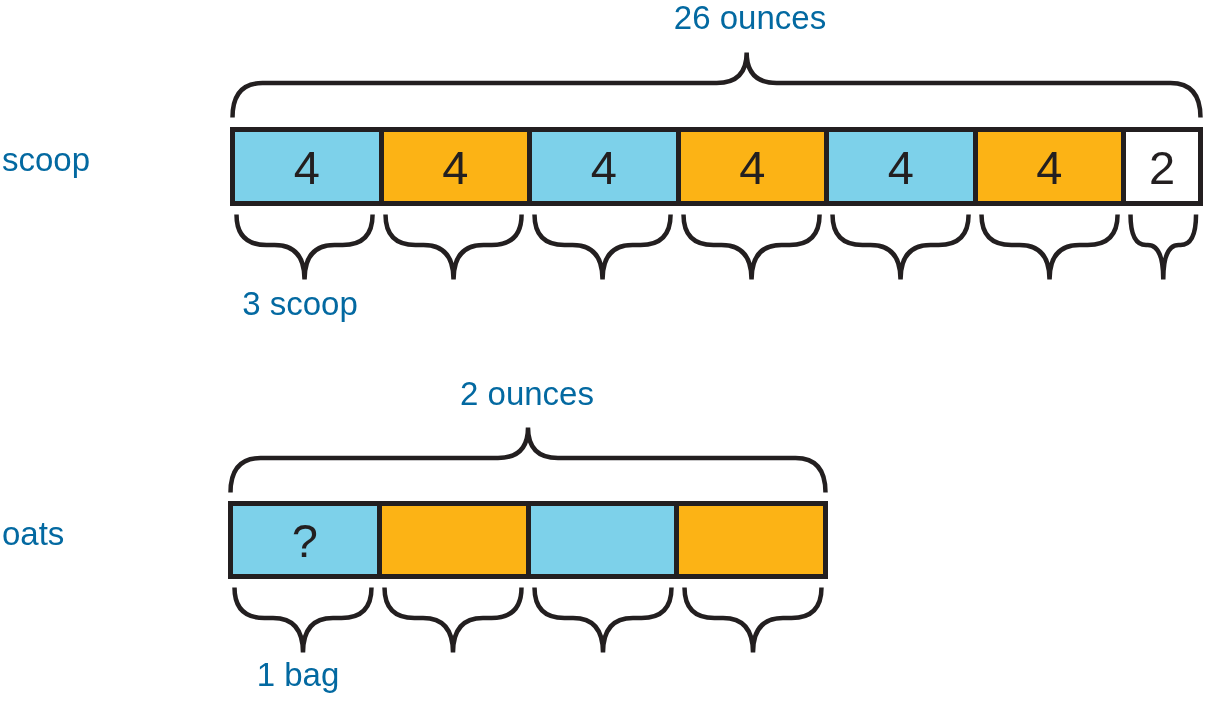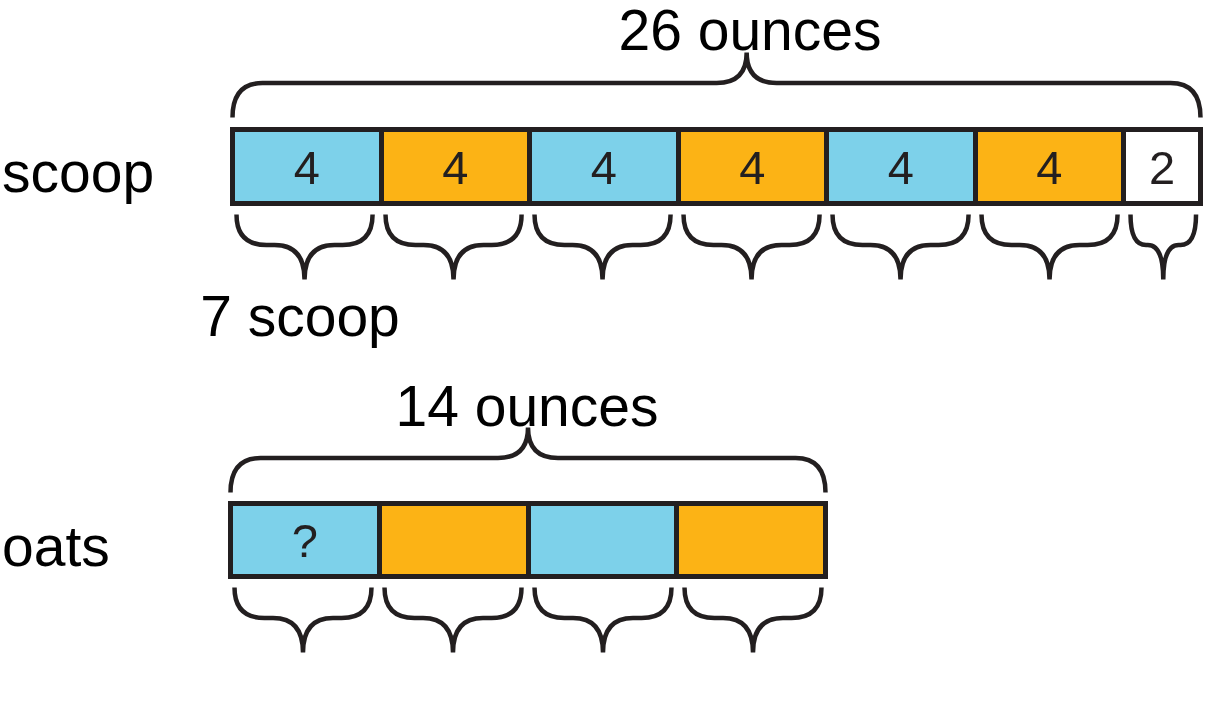--- a/index.html
+++ b/index.html
@@ -6,24 +6,24 @@
   .canvas{
     position:relative;
     width:1205px;height:716px;
     background:#ffffff;
     font-family:"Liberation Sans", sans-serif;
     color:#231F20;
     overflow:hidden;
   }
   .txt{
     position:absolute;
-    font-size:57px;
+    font-size:33px;
     line-height:1.05;
     white-space:nowrap;
-    color:#000000;
+    color:#0369a1;
   }
   .center-x{transform:translateX(-50%);}
   .bar{
     position:absolute;
     display:flex;
     border:5px solid #231F20;
     box-sizing:border-box;
     background:#ffffff;
   }
   .cell{
@@ -109,23 +109,23 @@
           <path d="M 2.5 2.5 Q 2.5 33 32.5 33 L 40.5390625 33 Q 70.5390625 33 70.5390625 67.5 Q 70.5390625 33 100.5390625 33 L 108.578125 33 Q 138.578125 33 138.578125 2.5" fill="none" stroke="#231F20" stroke-width="4.5"></path>
         </svg>
       </div>
     <div class="bseg half">
         <svg class="brace" viewBox="0 0 70.53125 70">
           <path d="M 2.5 2.5 Q 2.5 33 18.016875 33 L 19.74875 33 Q 35.265625 33 35.265625 67.5 Q 35.265625 33 50.7825 33 L 52.514375 33 Q 68.03125 33 68.03125 2.5" fill="none" stroke="#231F20" stroke-width="4.5"></path>
         </svg>
       </div>
   </div>
 
-  <div class="txt center-x" style="left:300px; top:287px;">7 scoop</div>
+  <div class="txt center-x" style="left:300px; top:287px;">3 scoop</div>
 
-  <div class="txt center-x" style="left:527px; top:377px;">14 ounces</div>
+  <div class="txt center-x" style="left:527px; top:377px;">2 ounces</div>
 
   <svg class="brace" style="left:228px; top:425px; width:600px; height:70px;" viewBox="0 0 600 70">
       <path d="M 2.5 67.5 Q 2.5 33 32.5 33 L 270 33 Q 300 33 300 2.5 Q 300 33 330 33 L 567.5 33 Q 597.5 33 597.5 67.5" fill="none" stroke="#231F20" stroke-width="4.5"></path>
     </svg>
 
   <div class="txt" style="left:2px; top:517px;">oats</div>
 
   <div class="bar" style="left:228px; top:501px; width:600px; height:78px;">
     <div class="cell c-blue">?</div>
     <div class="cell c-orange"></div>
@@ -149,14 +149,15 @@
           <path d="M 2.5 2.5 Q 2.5 33 32.5 33 L 41 33 Q 71 33 71 67.5 Q 71 33 101 33 L 109.5 33 Q 139.5 33 139.5 2.5" fill="none" stroke="#231F20" stroke-width="4.5"></path>
         </svg>
       </div>
     <div class="bseg" style="flex:1 1 0;">
         <svg class="brace" viewBox="0 0 142 70">
           <path d="M 2.5 2.5 Q 2.5 33 32.5 33 L 41 33 Q 71 33 71 67.5 Q 71 33 101 33 L 109.5 33 Q 139.5 33 139.5 2.5" fill="none" stroke="#231F20" stroke-width="4.5"></path>
         </svg>
       </div>
   </div>
 
+  <div class="txt center-x" style="left:298px; top:658px;">1 bag</div>
 
 </div>
 
 </body></html>

